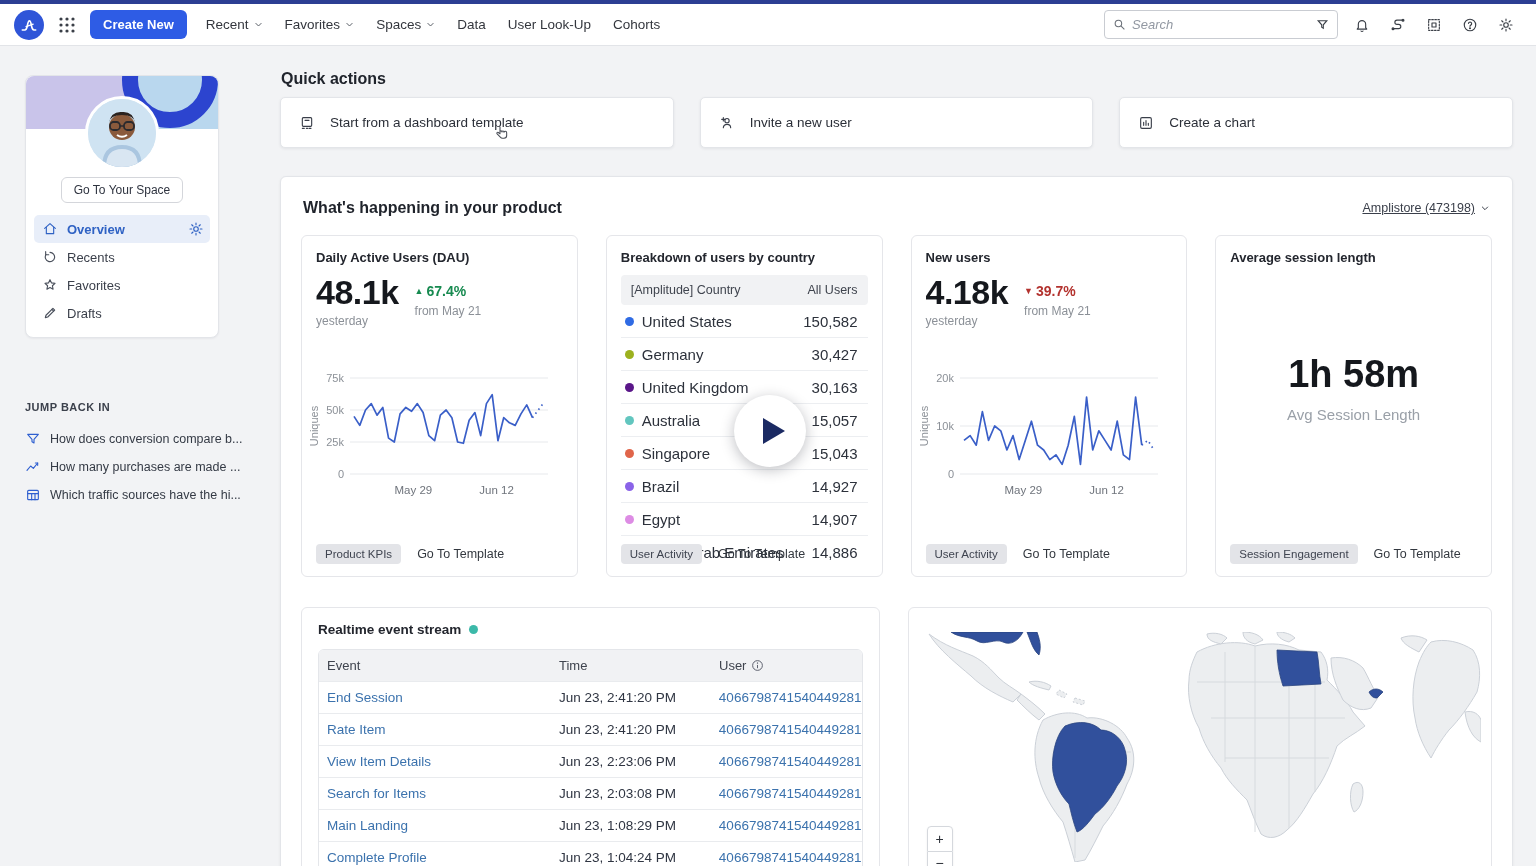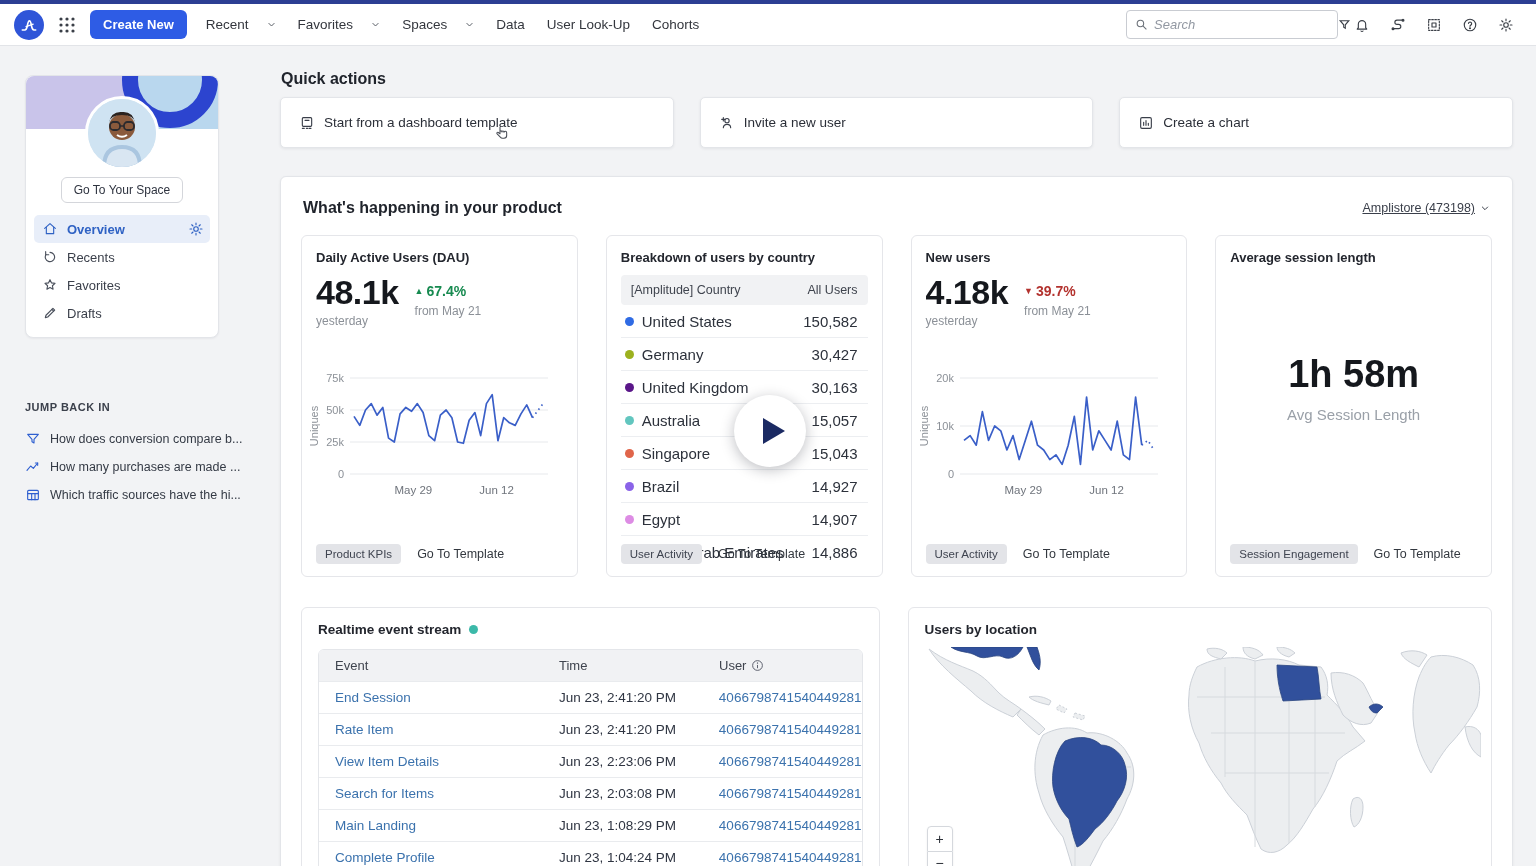--- a/index.html
+++ b/index.html
@@ -7,24 +7,24 @@
   .icon { display:inline-flex; align-items:center; justify-content:center; flex:0 0 auto; }
   .icon svg { display:block; }
 
   
   #topstrip { height:4px; background:#2c3e93; }
   #header { height:42px; background:#fff; border-bottom:1px solid #e2e4e8; display:flex; align-items:center; padding:0 14px; gap:10px; }
   #logo { width:30px; height:30px; border-radius:50%; background:#2f55d8; display:flex; align-items:center; justify-content:center; }
   #apps-grid { width:26px; height:26px; color:#3a3f47; }
   #create-new { background:#2e5ce5; color:#fff; font-size:13px; font-weight:700; border:none; border-radius:6px; padding:7px 13px; cursor:pointer; }
   #nav-menus { display:flex; align-items:center; gap:4px; }
-  .nav-item { display:flex; align-items:center; gap:18px; font-size:13.5px; color:#33363d; padding:7px 9px; border-radius:4px; cursor:pointer; }
+  .nav-item { display:flex; align-items:center; gap:5px; font-size:13.5px; color:#33363d; padding:7px 9px; border-radius:4px; cursor:pointer; }
   .nav-item .chev { color:#565b64; }
   #header-right { margin-left:auto; display:flex; align-items:center; gap:8px; }
-  #search-box { width:212px; height:29px; border:1px solid #c9ccd2; border-radius:4px; display:flex; align-items:center; padding:0 8px; gap:6px; background:#fff; }
+  #search-box { width:234px; height:29px; border:1px solid #c9ccd2; border-radius:4px; display:flex; align-items:center; padding:0 8px; gap:6px; background:#fff; }
   #search-box input { border:none; outline:none; flex:1; font-size:13px; font-family:inherit; color:#3a3f47; font-style:italic; background:transparent; }
   #search-box input::placeholder { color:#9298a2; }
   #header-icons { display:flex; align-items:center; gap:4px; }
   .hdr-icon { width:32px; height:32px; border-radius:4px; color:#3a3f47; cursor:pointer; display:flex; align-items:center; justify-content:center; }
 
   
   #page { position:relative; width:1536px; height:820px; }
 
   
   #profile-card { position:absolute; left:25px; top:29px; width:194px; background:#fff; border:1px solid #e3e5e9; border-radius:8px; box-shadow:0 1px 2px rgba(20,24,40,.05); padding-bottom:10px; }
@@ -40,21 +40,21 @@
   .side-item .gear-right { position:absolute; right:6px; color:#5a5f6b; }
 
   #jump-section { position:absolute; left:25px; top:355px; width:240px; }
   #jump-title { font-size:11px; font-weight:700; letter-spacing:.5px; color:#3c414c; margin-bottom:12px; }
   .jump-item { display:flex; align-items:center; gap:9px; font-size:12.5px; color:#343a45; padding:6px 0; cursor:pointer; }
   .jump-item .icon { color:#2f5fd0; }
 
   
   #qa-title { position:absolute; left:281px; top:24px; font-size:16px; font-weight:700; color:#20242c; }
   #qa-row { position:absolute; left:280px; top:51px; width:1233px; display:flex; gap:26px; }
-  .qa-card { flex:1; background:#fff; border:1px solid #e3e5e9; border-radius:5px; box-shadow:0 1px 3px rgba(20,24,40,.07); height:51px; display:flex; align-items:center; gap:9px; padding:0 18px; font-size:13.5px; color:#2b2f38; cursor:pointer; }
+  .qa-card { flex:1; background:#fff; border:1px solid #e3e5e9; border-radius:5px; box-shadow:0 1px 3px rgba(20,24,40,.07); height:51px; display:flex; align-items:center; gap:15px; padding:0 18px; font-size:13.5px; color:#2b2f38; cursor:pointer; }
   .qa-card .icon { color:#3a3f4a; }
 
   
   #panel { position:absolute; left:280px; top:130px; width:1233px; height:760px; background:#fff; border:1px solid #e3e5e9; border-radius:6px; box-shadow:0 1px 3px rgba(20,24,40,.06); }
   #panel-head { display:flex; align-items:center; justify-content:space-between; padding:22px 22px 14px; }
   #panel-title { font-size:16px; font-weight:700; color:#1f232b; }
   #project-selector { display:flex; align-items:center; gap:5px; font-size:12.5px; color:#3a3f4a; cursor:pointer;text-decoration:underline; }
 
   #metric-row { display:flex; gap:28px; padding:4px 20px 0; }
   .mcard { width:277px; height:342px; background:#fff; border:1px solid #e5e6ea; border-radius:6px; padding:14px 14px 12px; position:relative; display:flex; flex-direction:column; }
@@ -91,21 +91,21 @@
   
   #bottom-row { display:flex; gap:28px; padding:30px 20px 0; }
   .bcard { background:#fff; border:1px solid #e5e6ea; border-radius:6px; padding:14px 16px; position:relative; overflow:hidden; }
   #events-card { width:580px; height:390px; }
   #map-card { width:586px; height:390px; }
   .bcard-title { font-size:13.5px; font-weight:700; color:#23262e; display:flex; align-items:center; gap:8px; }
   #live-dot { width:9px; height:9px; border-radius:50%; background:#3cb9a9; }
   #event-table { margin-top:12px; border:1px solid #e4e6ea; border-radius:6px; overflow:hidden; }
   .ev-head { display:flex; background:#f1f2f4; font-size:13px; color:#3f444e; padding:8px 0; }
   .ev-row { display:flex; font-size:13.5px; padding:8px 0; border-top:1px solid #e9ebee; background:#fff; }
-  .col-event { width:240px; padding-left:16px; }
+  .col-event { width:240px; padding-left:8px; }
   .col-time { width:160px; }
   .col-user { flex:1; }
   .ev-row .col-event, .ev-row .col-user { color:#3b72ad; cursor:pointer; }
   .ev-row .col-time { color:#2f3542; }
   .ev-head .col-user { display:flex; align-items:center; gap:5px; }
 
   #map-area { margin-top:10px; }
   #map-zoom { position:absolute; left:18px; top:218px; width:26px; display:flex; flex-direction:column; box-shadow:0 1px 2px rgba(0,0,0,.08); border-radius:4px; }
   #map-zoom .mz-btn { height:26px; background:#fff; border:1px solid #d5d8dd; font-size:14px; color:#2c3038; display:flex; align-items:center; justify-content:center; cursor:pointer; }
   #map-zoom .mz-btn:first-child { border-radius:4px 4px 0 0; }
@@ -578,23 +578,20 @@
               <div class="ev-row">
                 <span class="col-event">Complete Profile</span>
                 <span class="col-time">Jun 23, 1:04:24 PM</span>
                 <span class="col-user">4066798741540449281</span>
               </div>
             </div>
         </div>
       </div>
 
       <div class="bcard" id="map-card">
-        <div class="bcard-title">
-            <span>Users by location</span>
-          </div>
         <div id="map-area">
           <svg width="556" height="230" viewBox="0 0 556 230">
             <g fill="#eceef0" stroke="#cbd0d7" stroke-width="1">
 
               <path d="M4 2 C20 14 34 18 48 24 C60 30 66 38 74 46 C80 52 88 56 96 62 L88 70 C74 64 58 56 46 44 C32 32 14 18 4 2 Z"></path>
               <path d="M96 62 C104 68 112 74 120 82 L114 88 C106 82 98 74 92 68 Z"></path>
 
               <path d="M104 50 C112 48 120 50 126 54 L124 58 C116 56 108 54 104 50 Z"></path>
               <path d="M134 58 l8 4 -3 4 -8-4 Z" stroke-dasharray="2 2"></path>
               <path d="M150 66 l10 3 -2 4 -10-3 Z" stroke-dasharray="2 2"></path>

